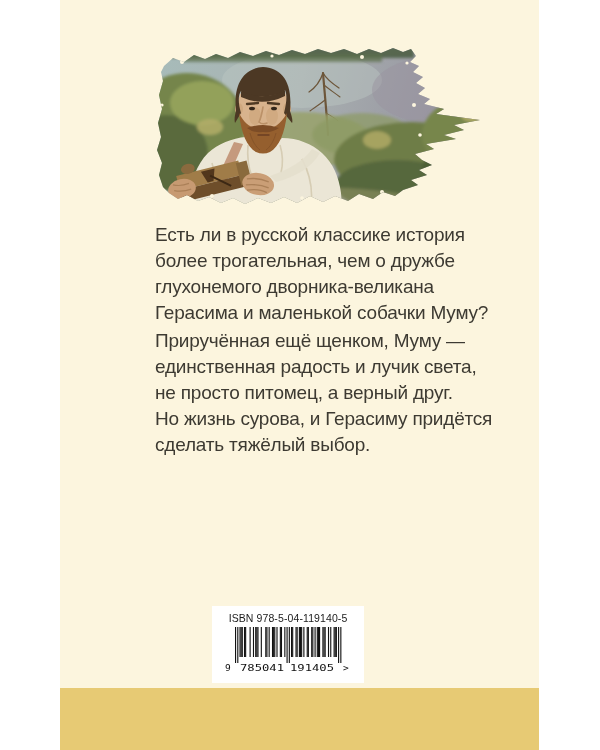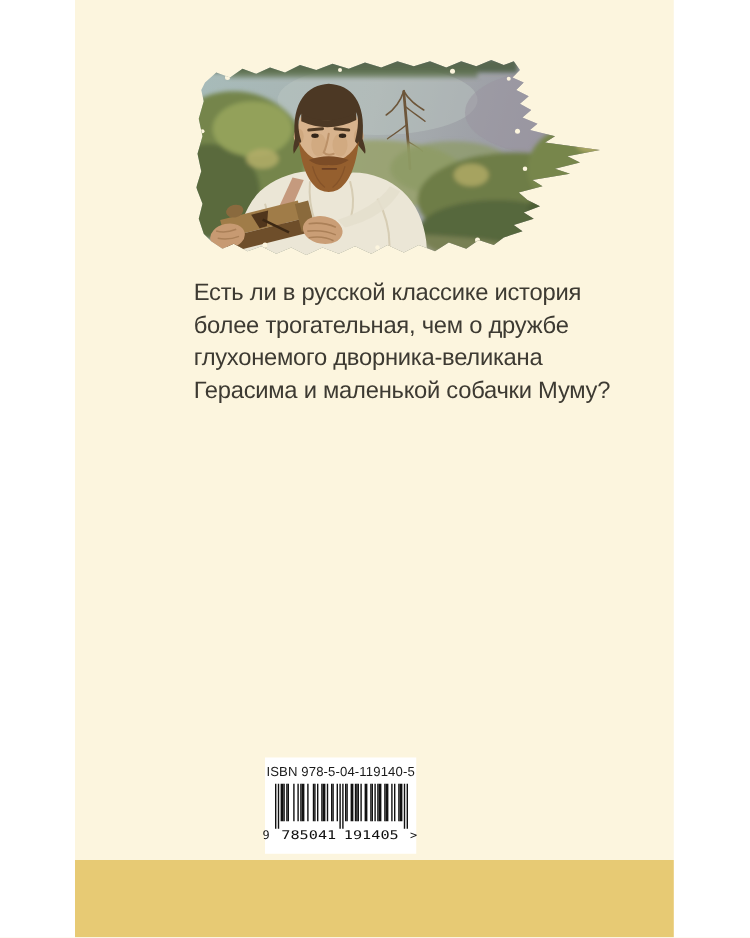--- a/index.html
+++ b/index.html
@@ -19,21 +19,21 @@
   .blurb{
     position:absolute;left:95px;width:392px;
     font-size:19px;line-height:26px;letter-spacing:-0.2px;
     color:var(--text-color,#3d3a32);
     white-space:pre-line;
   }
   .blurb.p1{top:222px;}
   .blurb.p2{top:328px;}
   .blurb.p3{top:454px;}
   .barcode-box{
-    position:absolute;left:152px;top:606px;width:121px;height:77px;
+    position:absolute;left:152px;top:606px;width:152px;height:77px;
     background:#ffffff;
     display:flex;flex-direction:column;align-items:center;
   }
   .isbn-label{
     margin-top:6px;
     font-size:10.5px;letter-spacing:0.1px;color:#1a1a1a;
     font-family:"Liberation Sans",sans-serif;
     white-space:nowrap;
   }
   .barcode-svg{margin-top:2px;}
@@ -177,20 +177,25 @@
               <circle cx="10" cy="60" r="1.6"></circle>
           </g>
         </g>
       </svg>
     </div>
 
     <div class="blurb p1">Есть ли в русской классике история
 более трогательная, чем о дружбе
 глухонемого дворника-великана
 Герасима и маленькой собачки Муму?</div>
+    <div class="blurb p2">Приручённая ещё щенком, Муму —
+единственная радость и лучик света,
+не просто питомец, а верный друг.
+Но жизнь сурова, и Герасиму придётся
+сделать тяжёлый выбор.</div>
 
     <div class="barcode-box">
       <div class="isbn-label">ISBN 978-5-04-119140-5</div>
       <svg id="barcode-svg" class="barcode-svg" width="132" height="47" viewBox="0 0 132 47">
           <rect x="13.00" y="1" width="1.12" height="36" fill="#111111"></rect>
           <rect x="15.24" y="1" width="1.12" height="36" fill="#111111"></rect>
           <rect x="17.48" y="1" width="1.12" height="30" fill="#111111"></rect>
           <rect x="18.60" y="1" width="1.12" height="30" fill="#111111"></rect>
           <rect x="19.72" y="1" width="1.12" height="30" fill="#111111"></rect>
           <rect x="21.96" y="1" width="1.12" height="30" fill="#111111"></rect>

